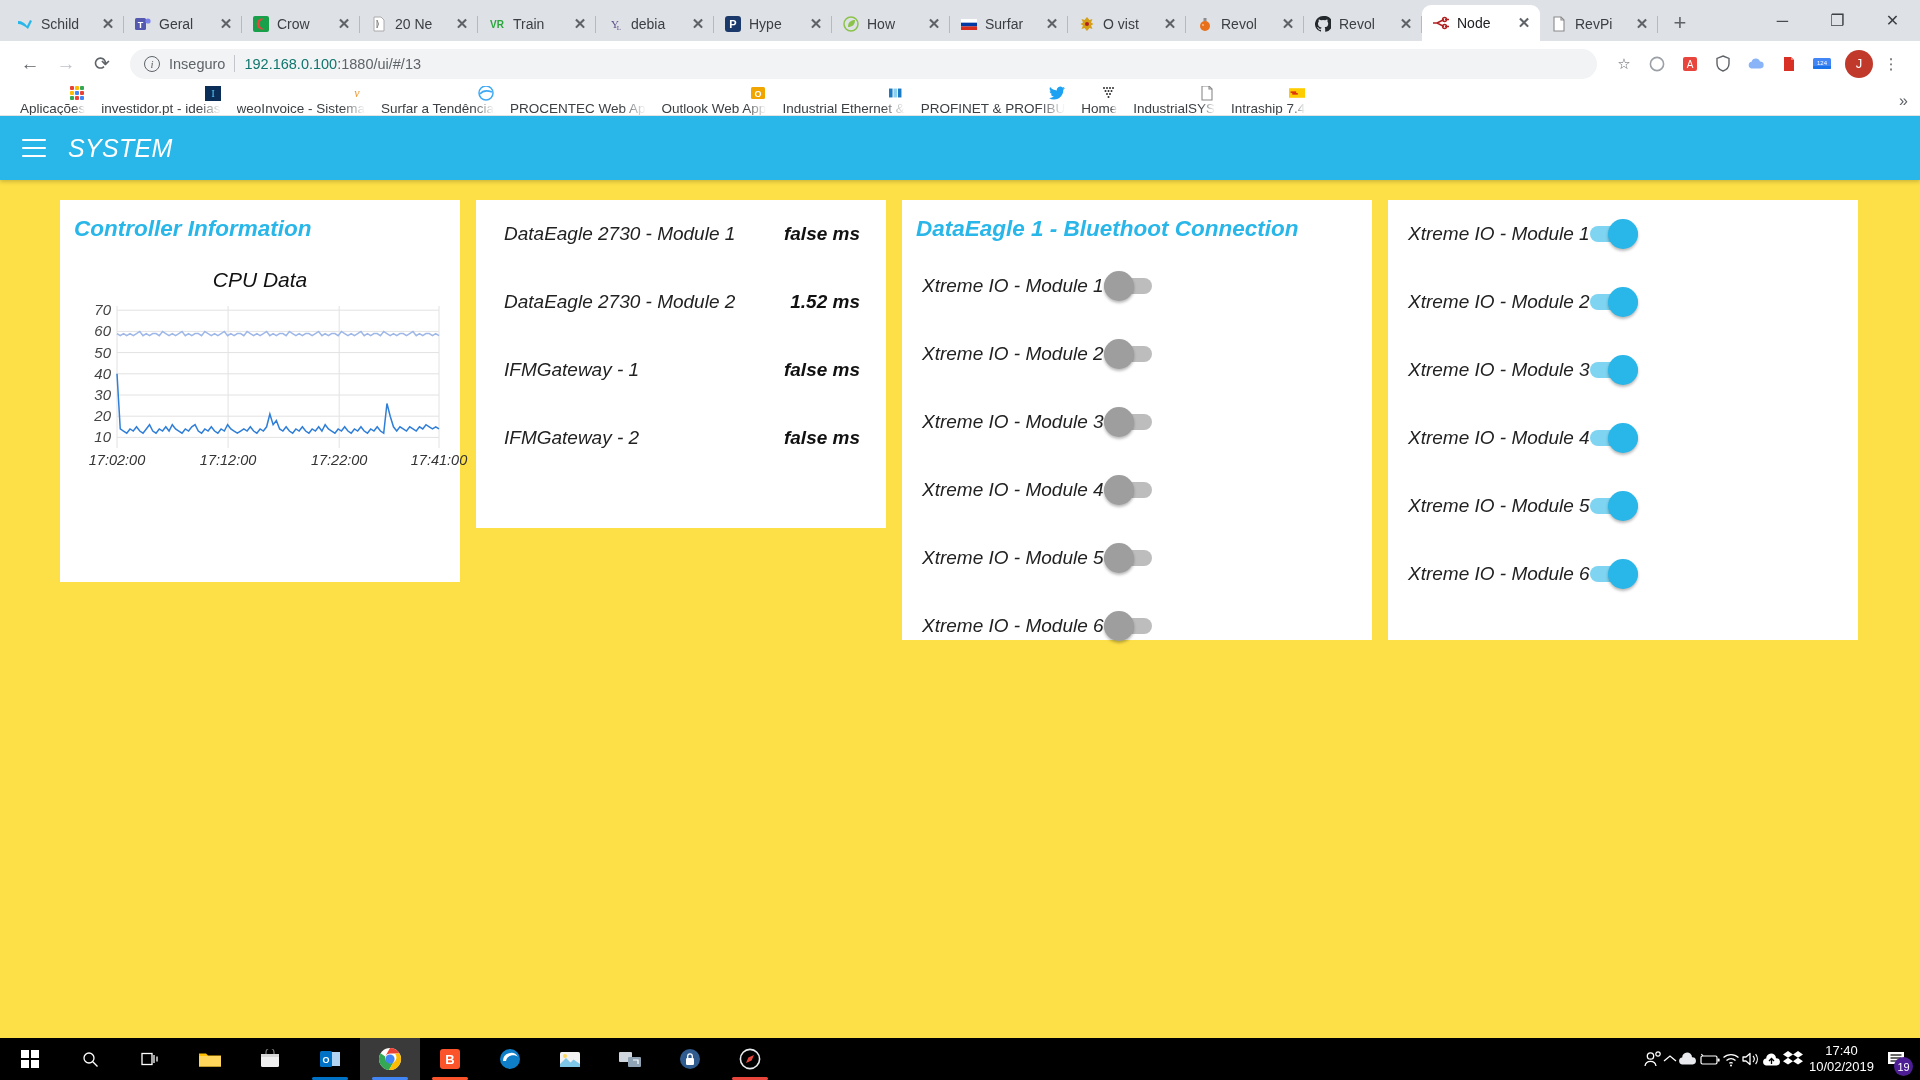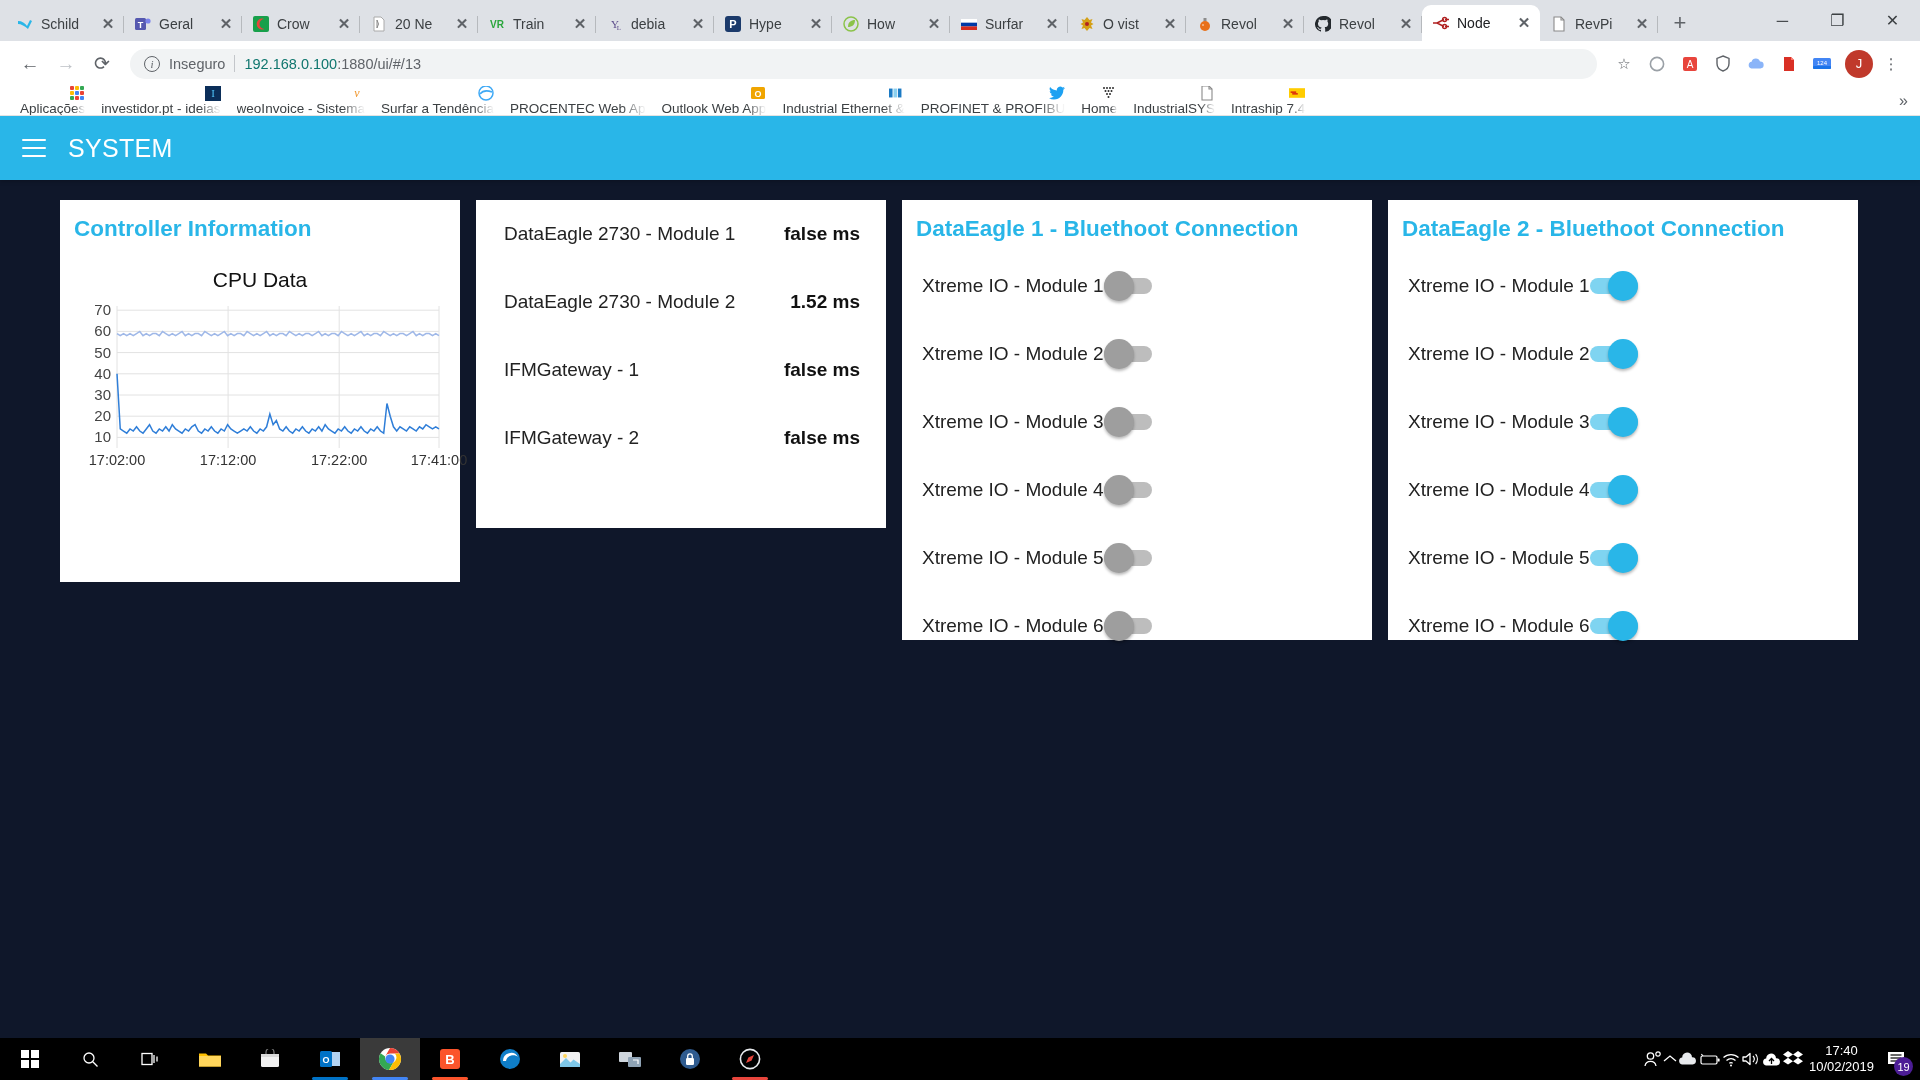--- a/index.html
+++ b/index.html
@@ -177,21 +177,21 @@
     width:14px;height:14px;
     display:grid; grid-template-columns: repeat(3,1fr); grid-template-rows:repeat(3,1fr);
     gap:1px;
   }
   .grid-ico i { background:#ea4335; border-radius:1px; }
   .grid-ico i:nth-child(2),.grid-ico i:nth-child(4){background:#fbbc05;}
   .grid-ico i:nth-child(3),.grid-ico i:nth-child(7){background:#34a853;}
   .grid-ico i:nth-child(5),.grid-ico i:nth-child(9){background:#4285f4;}
 
   
-  .page { flex: 1 1 auto; background: #0f172a; overflow: hidden; }
+  .page { flex: 1 1 auto; background: #fde047; overflow: hidden; font-style: italic; }
   .app-header {
     height: 64px;
     background: #29b6e8;
     display: flex;
     align-items: center;
     padding: 0 22px;
     gap: 22px;
     color: #fff;
     box-shadow: 0 2px 4px rgba(0,0,0,.18);
   }
@@ -728,21 +728,20 @@
             <div class="tg-row">
               <span>Xtreme IO - Module 6</span>
               <span class="toggle off">
                 <span class="knob"></span>
               </span>
             </div>
           </div>
       </div>
 
       <div class="card card-4">
-        <div class="card-title">DataEagle 2 - Bluethoot Connection</div>
         <div id="de2-host">
             <div class="tg-row">
               <span>Xtreme IO - Module 1</span>
               <span class="toggle on">
                 <span class="knob"></span>
               </span>
             </div>
             <div class="tg-row">
               <span>Xtreme IO - Module 2</span>
               <span class="toggle on">

